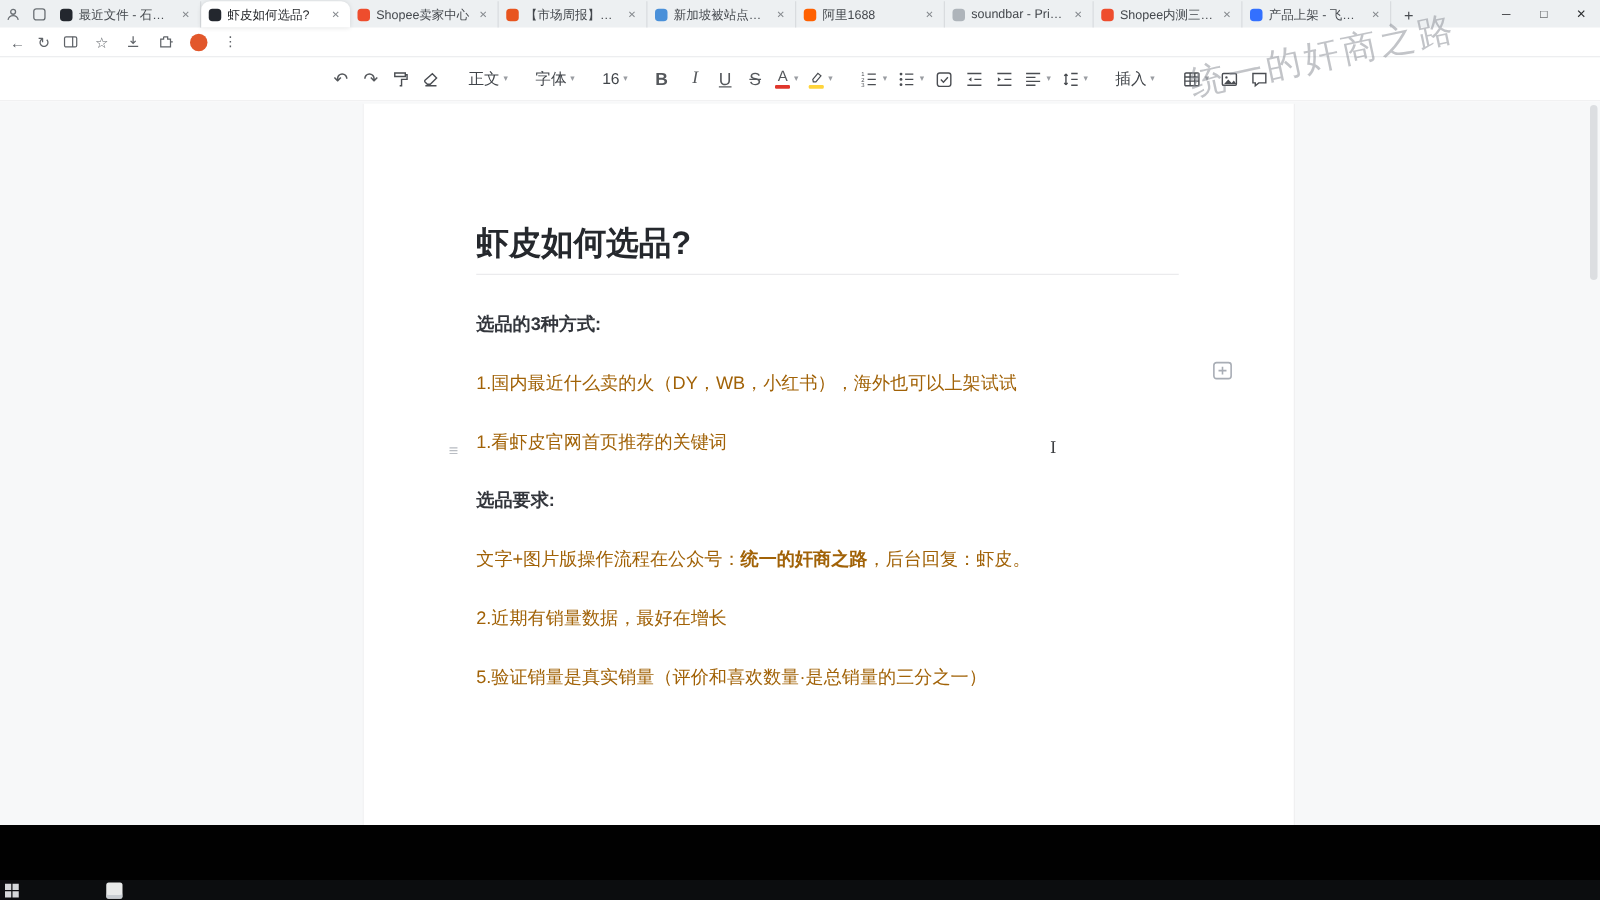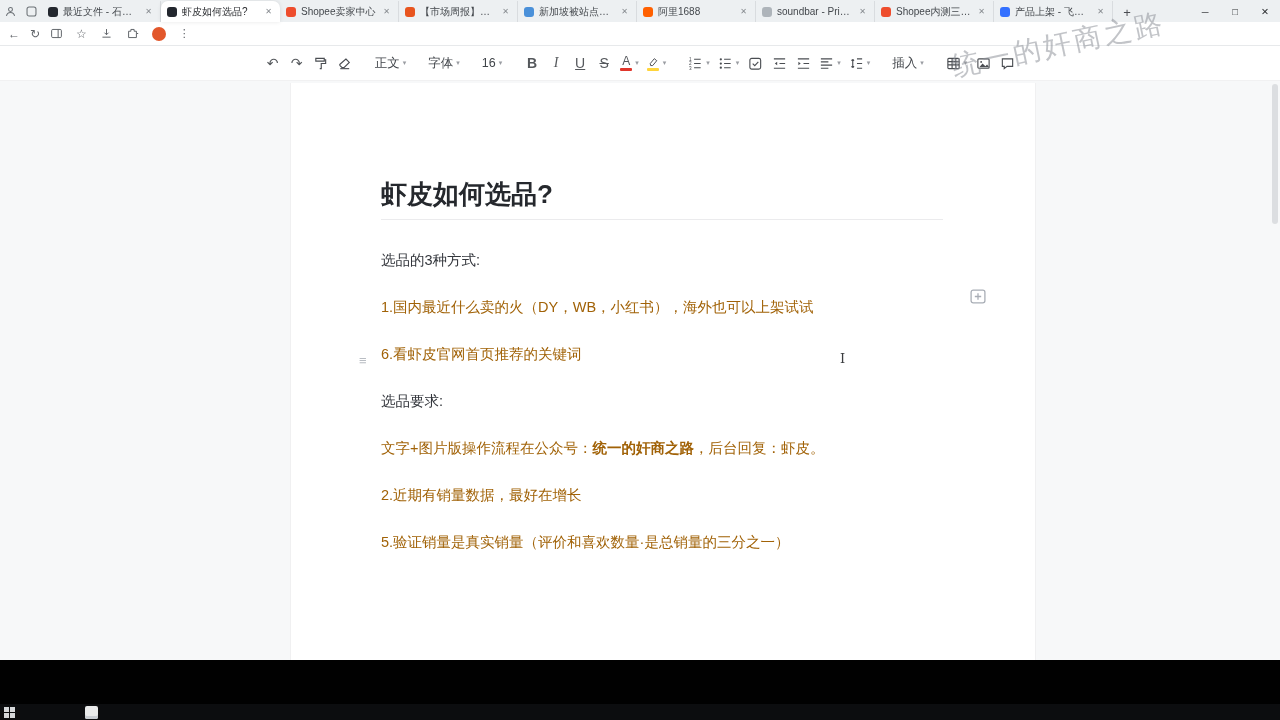--- a/index.html
+++ b/index.html
@@ -40,30 +40,30 @@
   .tbtn .lab { font-size:12.5px; color:#41454a; }
   .caret { font-size:7px; color:#9a9da2; }
   .glyph { font-size:14px; color:#55585c; line-height:1; }
   .g-b { font-weight:700; }
   .g-i { font-style:italic; font-family:"Liberation Serif","DejaVu Serif",serif; }
   .g-u { text-decoration:underline; }
   .g-s { text-decoration:line-through; }
   .stack { display:flex; flex-direction:column; align-items:center; line-height:1; }
   .cbar { width:12px; height:3px; margin-top:1px; border-radius:1px; }
   .tb-ic { width:15px; height:15px; display:block; }
-  .grp { margin-left:14px; }
+  .grp { margin-left:14px;justify-content:space-between; }
 
   
   .doc-area { position:relative; height:579px; background:#f7f8f9; overflow:hidden; }
   .page { position:relative; margin:2px 0 0 290px; width:746px; height:577px; background:#fff; border-left:1px solid #f0f0f1; border-right:1px solid #f0f0f1; }
   .page-inner { padding:96px 92px 0 90px; }
   .doc-title { font-size:26px; font-weight:700; color:#25282d; line-height:1.2; }
   .title-rule { border:none; border-top:1px solid #ebebed; margin:9px 0 30px 0; }
   .para { font-size:14.5px; line-height:20px; color:#a16207; margin:0 0 27px 0; font-weight:400; }
-  .para.bold { font-weight:400; color:#33363c; }
+  .para.bold { font-weight:700; color:#33363c; }
   .para .b { font-weight:700; }
 
   .comment-add { position:absolute; left:678px; top:205px; width:18px; height:17px; }
   .para-handle { position:absolute; left:68px; top:270px; font-size:13px; color:#b9bdc3; }
   .ibeam-cursor { position:absolute; left:549px; top:268px; font-size:13px; color:#3b3d40; font-family:"DejaVu Serif","Liberation Serif",serif; }
 
   .scrollbar { position:absolute; right:2px; top:3px; width:6px; height:570px; }
   .scroll-thumb { width:6px; height:140px; background:#dcdee1; border-radius:3px; }
 
   
@@ -327,21 +327,21 @@
       </span>
     </div>
 
     <div class="doc-area">
       <div class="page">
         <div class="page-inner">
           <h1 class="doc-title">虾皮如何选品?</h1>
           <hr class="title-rule">
           <p class="para bold">选品的3种方式:</p>
           <p class="para">1.国内最近什么卖的火（DY，WB，小红书），海外也可以上架试试</p>
-          <p class="para">6.看虾皮官网首页推荐的关键词</p>
+          <p class="para">1.看虾皮官网首页推荐的关键词</p>
           <p class="para bold">选品要求:</p>
           <p class="para"><span>文字+图片版操作流程在公众号：</span><span class="b">统一的奸商之路</span><span>，后台回复：虾皮。</span></p>
           <p class="para">2.近期有销量数据，最好在增长</p>
           <p class="para">5.验证销量是真实销量（评价和喜欢数量·是总销量的三分之一）</p>
         </div>
 
         <span class="para-handle">≡</span>
         <span class="ibeam-cursor">I</span>
         <span class="comment-add">
           <svg width="18" height="17" viewBox="0 0 16 16" fill="none" stroke="#a8adb5" stroke-width="1.2">

